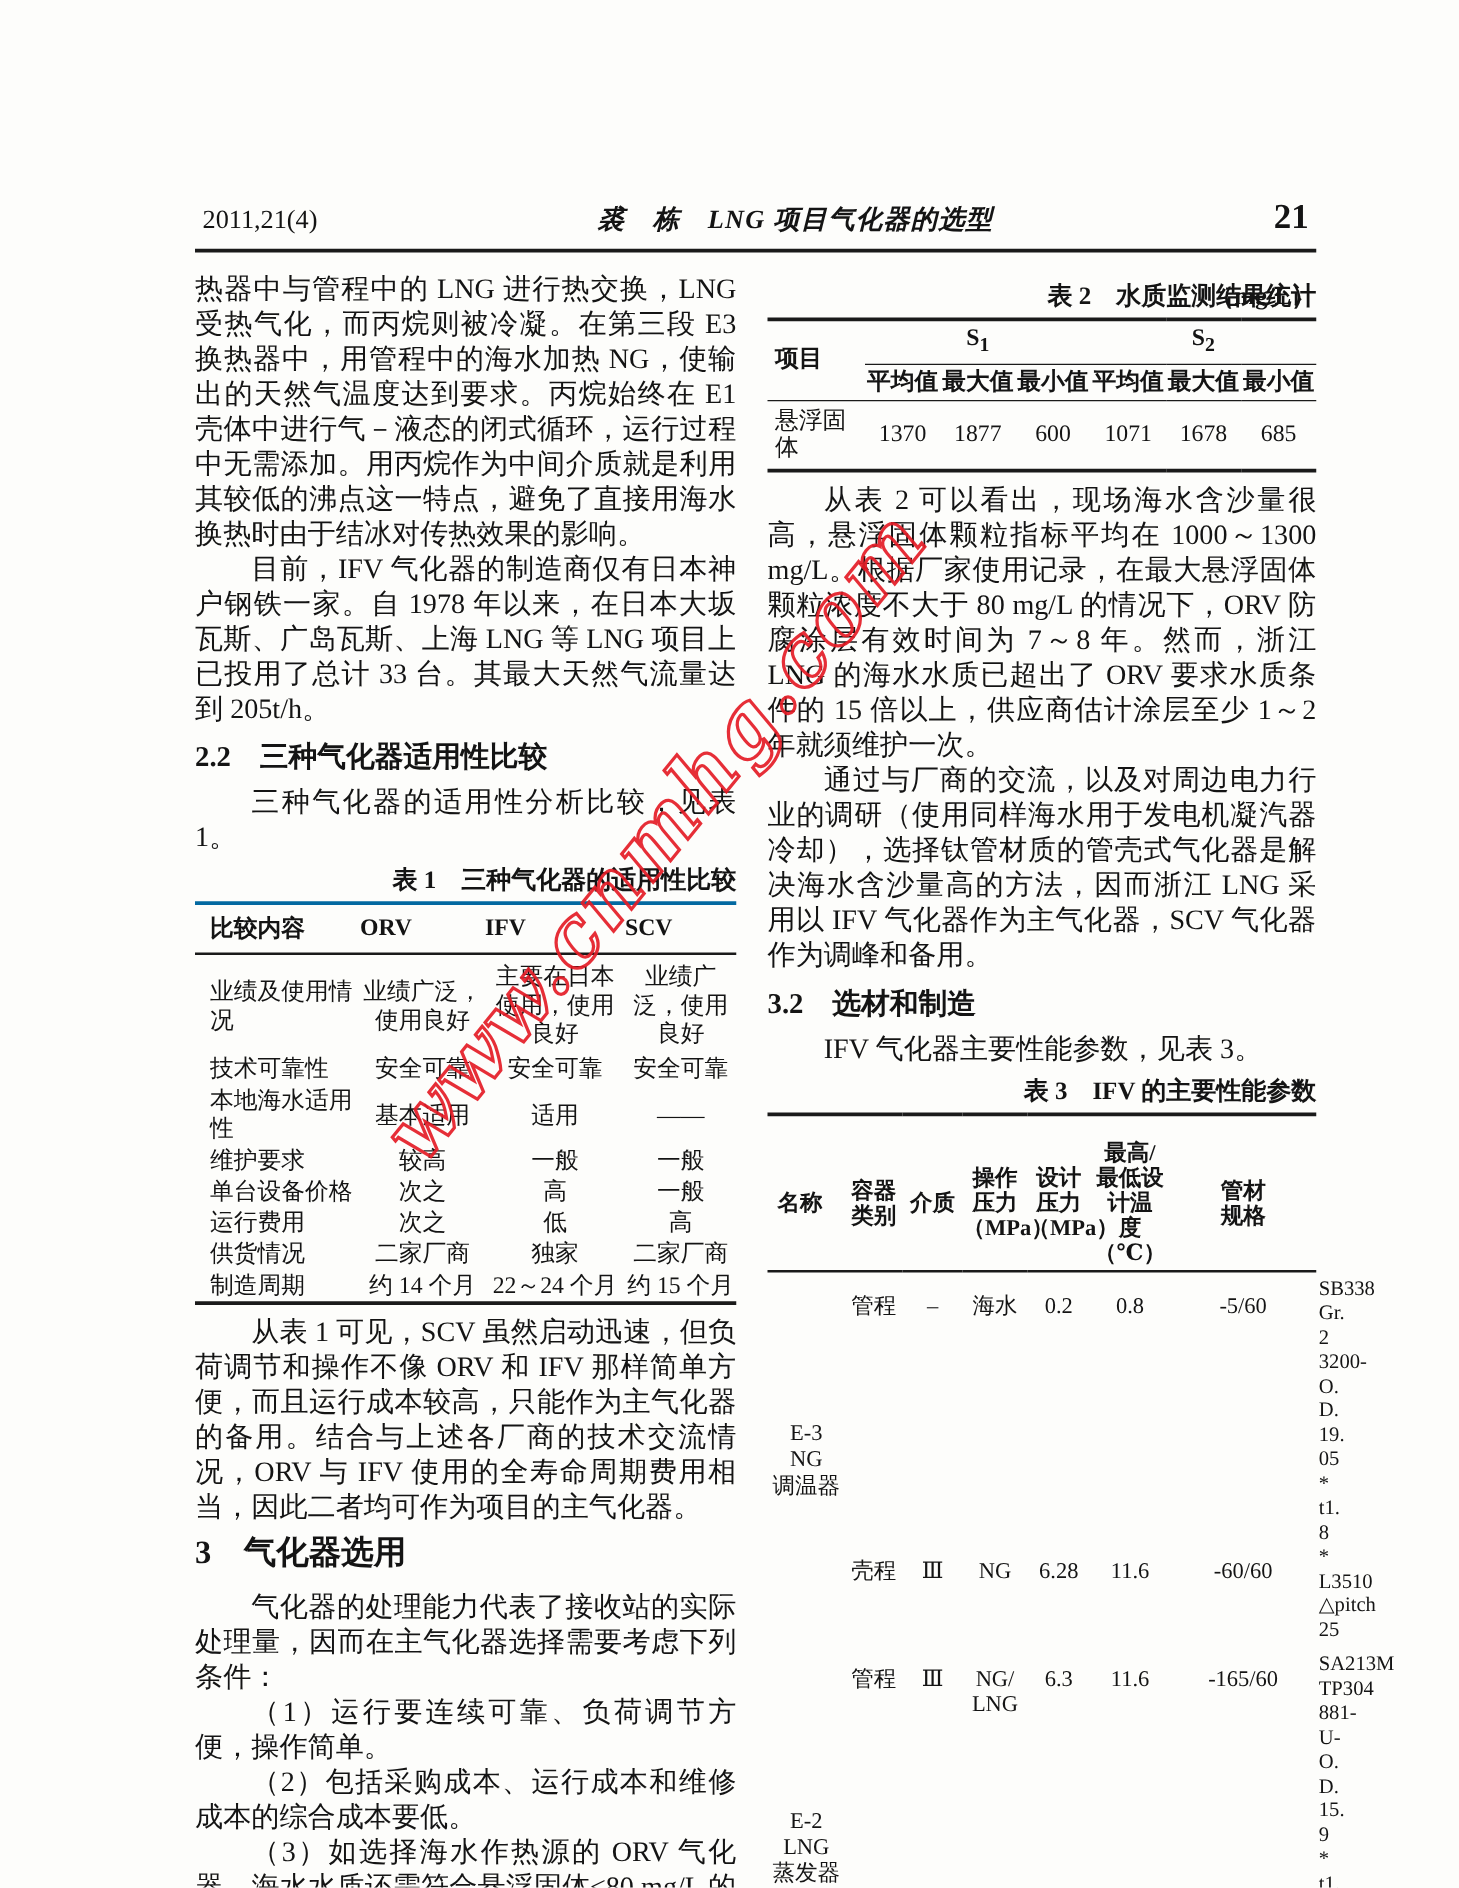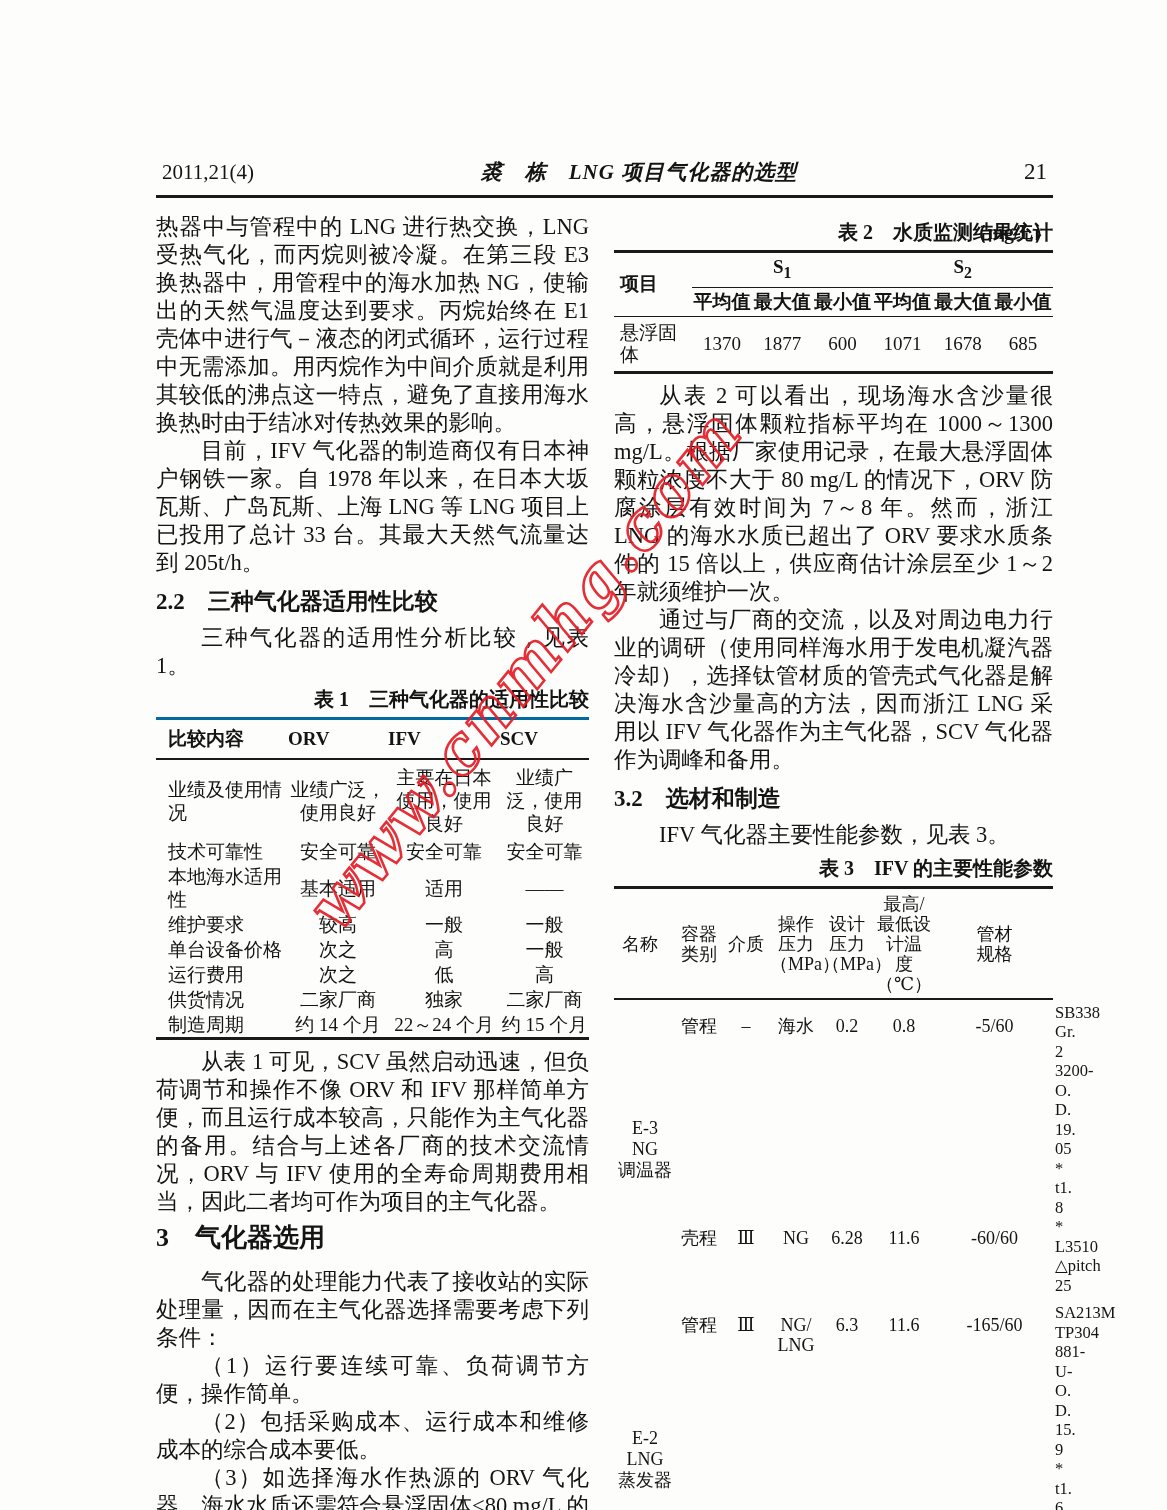--- a/index.html
+++ b/index.html
@@ -7,21 +7,21 @@
   body {
     width:1167px; height:1510px; position:relative; overflow:hidden;
     background:#fdfdfb; color:#141414;
     font-family:"Liberation Serif","DejaVu Serif",serif;
   }
   .content { position:absolute; left:156px; top:158px; width:897px; }
 
   .pagehead { display:flex; justify-content:space-between; align-items:baseline;
     font-size:21px; padding:0 6px 9px 6px; border-bottom:3px solid #1a1a1a;gap:20px; }
   .pagehead .jtitle { font-weight:bold; letter-spacing:1px;font-style:italic; }
-  .pagehead .pageno { font-weight:normal; font-size:23px; }
+  .pagehead .pageno { font-weight:bold; font-size:28px; }
 
   .cols { display:flex; gap:25px; margin-top:15px; }
   .col-l { width:433px; }
   .col-r { width:439px; }
 
   p.body { font-size:22.5px; line-height:28px; text-align:justify; margin:0; }
   p.ind { text-indent:2em; }
   .h2 { font-size:23px; font-weight:bold; margin:9px 0 7px; }
   .h1 { font-size:26px; font-weight:bold; margin:4px 0 13px; }
 
@@ -42,21 +42,21 @@
   
   .t2 { border-top:3px solid #1a1a1a; border-bottom:3px solid #1a1a1a; font-size:19px; }
   .t2 th, .t2 td { text-align:center; padding:3px 0; line-height:22px; }
   .t2 .grp { font-weight:bold; border-bottom:1.5px solid #1a1a1a; }
   .t2 thead tr:last-child th, .t2 thead .item-h { border-bottom:1.5px solid #1a1a1a; font-weight:bold; }
   .t2 tbody td { padding:5px 0; }
   .t2 td:first-child, .t2 .item-h { text-align:left; padding-left:6px; }
 
   
   .t3 { border-top:3px solid #1a1a1a; border-bottom:3px solid #1a1a1a; font-size:18px; table-layout:fixed; }
-  .t3 th { font-weight:normal; border-bottom:2px solid #1a1a1a; padding:5px 0 4px; line-height:20px; text-align:center; vertical-align:middle; }
+  .t3 th { font-weight:bold; border-bottom:2px solid #1a1a1a; padding:19px 0 4px; line-height:20px; text-align:center; vertical-align:middle; }
   .t3 th:first-child { text-align:left; padding-left:8px; }
   .t3 td { text-align:center; vertical-align:middle; line-height:20px; padding:4px 0; }
   .t3 td.name { line-height:21px; }
   .t3 td.spec { text-align:left; font-size:16.5px; line-height:19.5px; padding-left:2px; }
   .t3 tbody td.sub1 { vertical-align:top; padding-top:16px; }
 
   .watermark {
     position:absolute; left:212px; top:652px; width:590px; text-align:center;
     font-size:65px; font-style:italic; font-weight:bold; letter-spacing:3px;
     font-family:"DejaVu Serif",serif;

